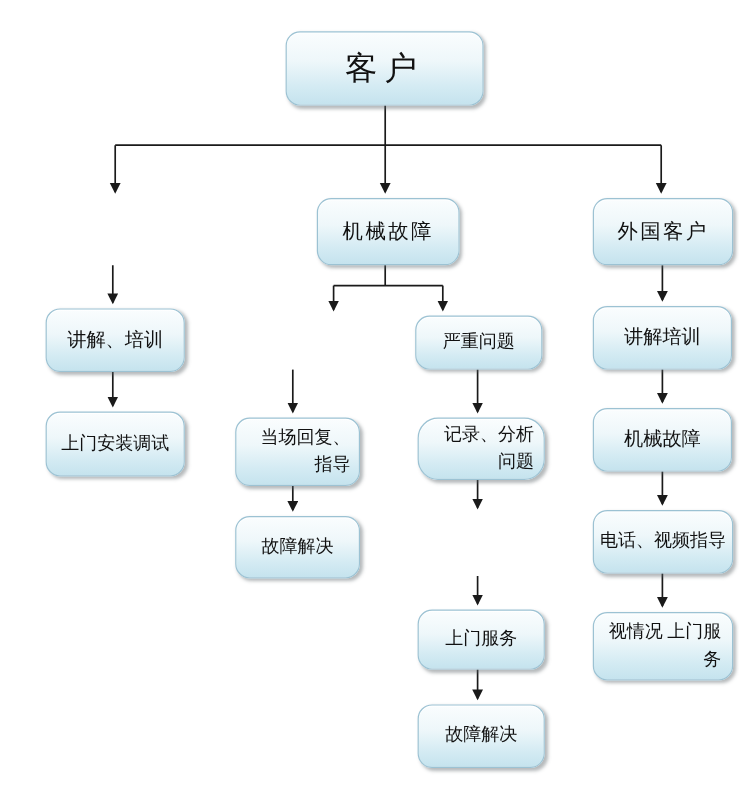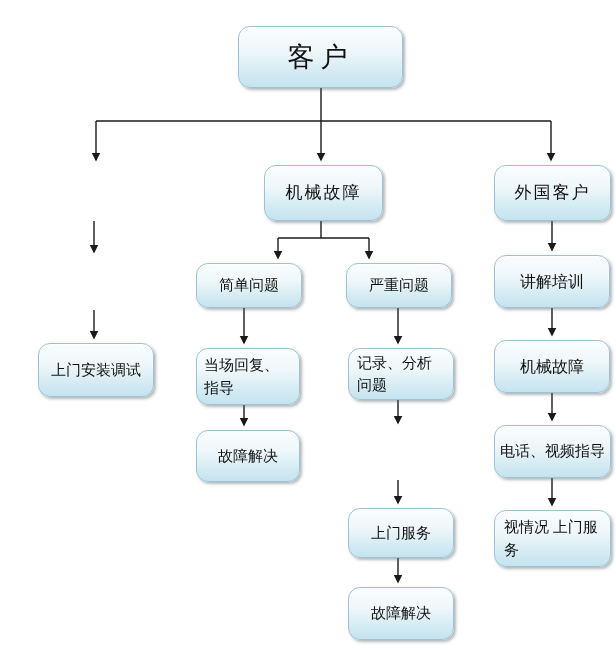--- a/index.html
+++ b/index.html
@@ -12,33 +12,33 @@
   svg.connectors{position:absolute;left:0;top:0;pointer-events:none;}
   .node{
     position:absolute;box-sizing:border-box;
     border:1.5px solid #9cc2d3;border-radius:12px;
     background:linear-gradient(180deg,#fafdfe 0%,#eef7fa 40%,#d4ebf3 75%,#c5e3ee 100%);
     box-shadow:2px 2px 3px rgba(90,100,105,0.45), inset 0 1px 0 rgba(255,255,255,0.9);
     display:flex;align-items:center;justify-content:center;
     color:#111;font-size:15px;line-height:1.5;text-align:center;
     padding:2px 8px;
   }
-  .node.wrap{justify-content:flex-start;text-align:left;}
+  .node.wrap{justify-content:flex-start;text-align:right;}
   
   .n-customer{left:222px;top:26px;width:165px;height:62px;font-size:27px;letter-spacing:6px;}
   .n-buy{left:21px;top:165px;width:119px;height:56px;font-size:17px;letter-spacing:2px;}
   .n-mech{left:248px;top:165px;width:119px;height:56px;font-size:17px;letter-spacing:2px;}
   .n-foreign{left:478px;top:165px;width:117px;height:56px;font-size:17px;letter-spacing:2px;}
   .n-explainL{left:22px;top:257px;width:116px;height:53px;font-size:16px;}
   .n-install{left:22px;top:343px;width:116px;height:54px;padding:2px 8px;}
   .n-simple{left:180px;top:263px;width:106px;height:45px;}
   .n-reply{left:180px;top:348px;width:104px;height:57px;padding:2px 7px;}
   .n-solved1{left:180px;top:430px;width:104px;height:52px;}
   .n-serious{left:330px;top:263px;width:106px;height:45px;}
-  .n-record{left:332px;top:348px;width:106px;height:52px;padding:2px 8px;}
+  .n-record{left:332px;top:348px;width:106px;height:52px;padding:2px 8px;border-radius:17px;}
   .n-plan{left:332px;top:428px;width:106px;height:52px;}
   .n-service{left:332px;top:508px;width:106px;height:50px;}
   .n-solved2{left:332px;top:587px;width:106px;height:53px;}
   .n-explainR{left:478px;top:255px;width:116px;height:53px;font-size:16px;}
   .n-mech2{left:478px;top:340px;width:116px;height:53px;font-size:16px;}
   .n-phone{left:478px;top:425px;width:117px;height:53px;padding:2px 4px;font-family:Liberation Serif, serif;}
   .n-depends{left:478px;top:510px;width:117px;height:57px;padding:2px 9px;}
 </style>
 </head>
 <body>
@@ -86,27 +86,27 @@
     <span>客户</span>
   </div>
 
   <div class="node n-mech">
     <span>机械故障</span>
   </div>
   <div class="node n-foreign">
     <span>外国客户</span>
   </div>
 
+  <div class="node n-explainL">
+    <span>讲解、培训</span>
+  </div>
   <div class="node n-install">
     <span>上门安装调试</span>
   </div>
 
-  <div class="node n-simple">
-    <span>简单问题</span>
-  </div>
   <div class="node n-reply wrap">
     <span>当场回复、指导</span>
   </div>
   <div class="node n-solved1">
     <span>故障解决</span>
   </div>
 
   <div class="node n-serious">
     <span>严重问题</span>
   </div>

